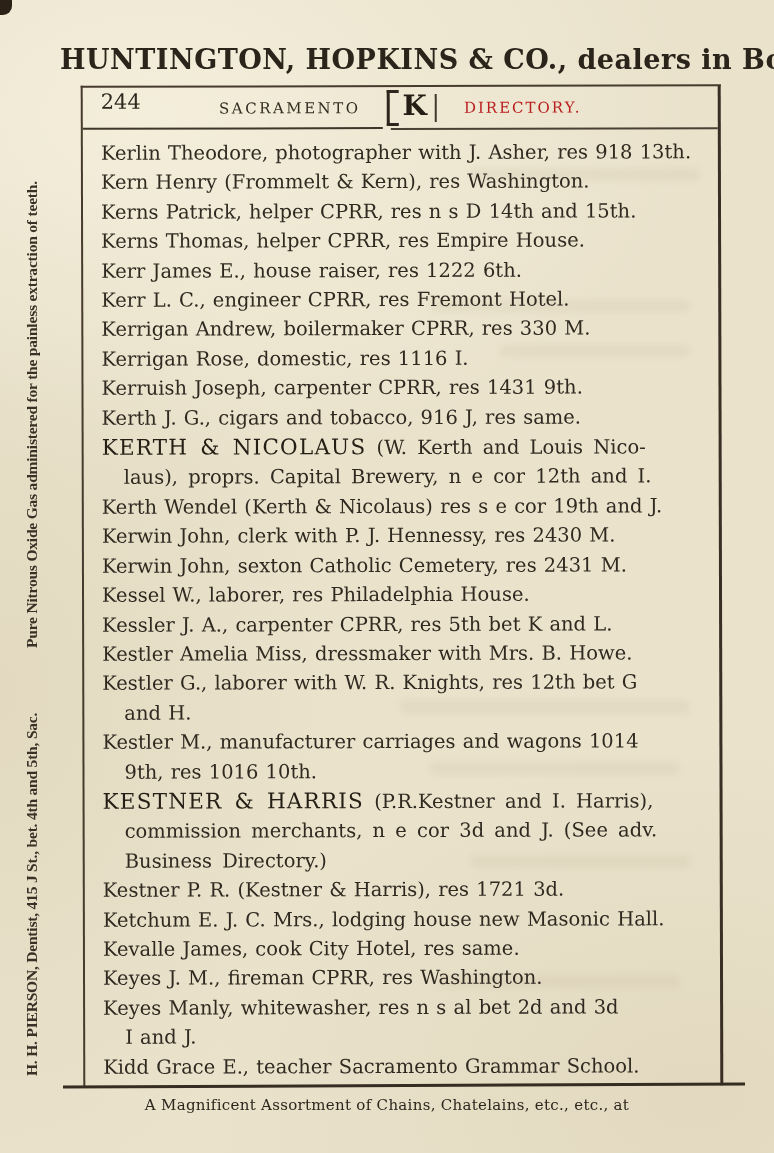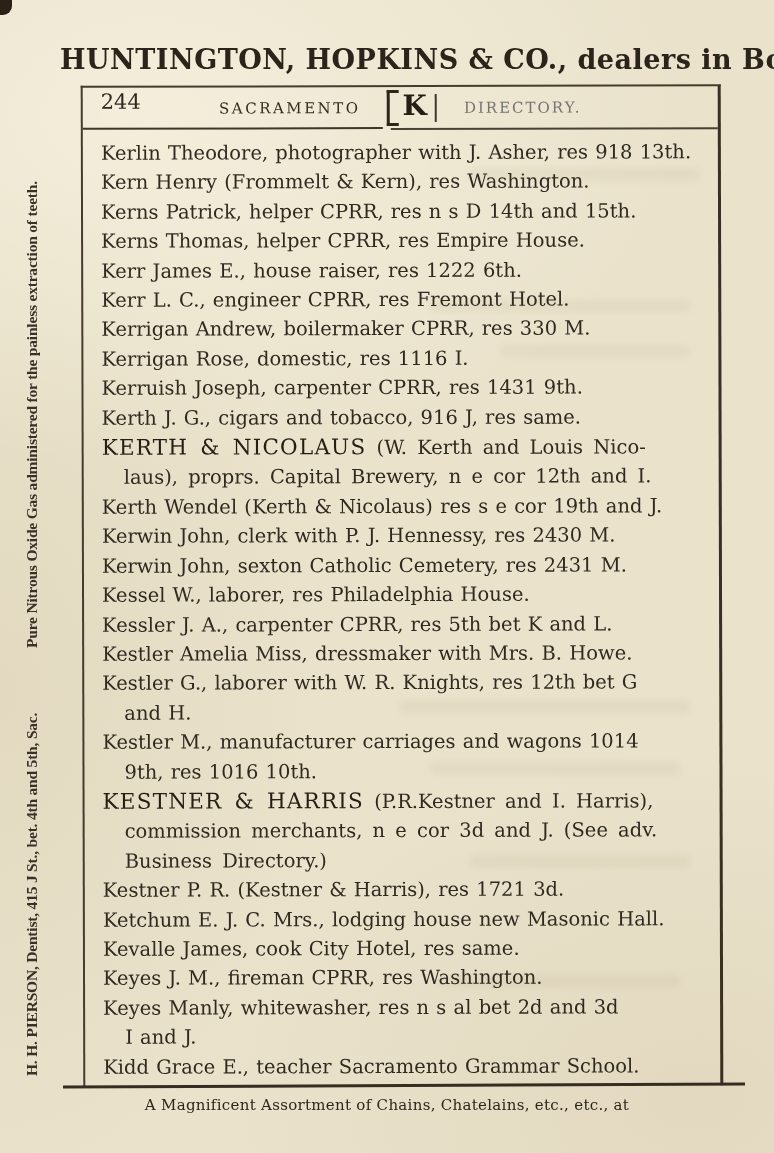--- a/index.html
+++ b/index.html
@@ -80,21 +80,21 @@
   .k-bracket-left {
     width: 9px; height: 30px;
     border: 3px solid #2e261c; border-right: none;
   }
   .k-letter {
     font-size: 28px; font-weight: bold; color: #241e15;
     margin: -4px 3px 0 4px; line-height: 30px;
   }
   .k-bracket-right { width: 5px; height: 28px; border-right: 2px solid #40382c; }
   .book-title {
-    font-size: 15px; letter-spacing: 2px; color: #737373;
+    font-size: 15px; letter-spacing: 2px; color: #b91c1c;
     margin-left: 27px;
   }
   .header-rule {
     position: absolute; left: 0; right: 0; top: 40px;
     display: flex; gap: 8px;
   }
   .header-rule .seg-l { width: 300px; border-top: 2px solid #3f362a; }
   .header-rule .seg-r { flex: 1; border-top: 2px solid #4a4034; margin-top: 1px; }
 
   .entry-list {

